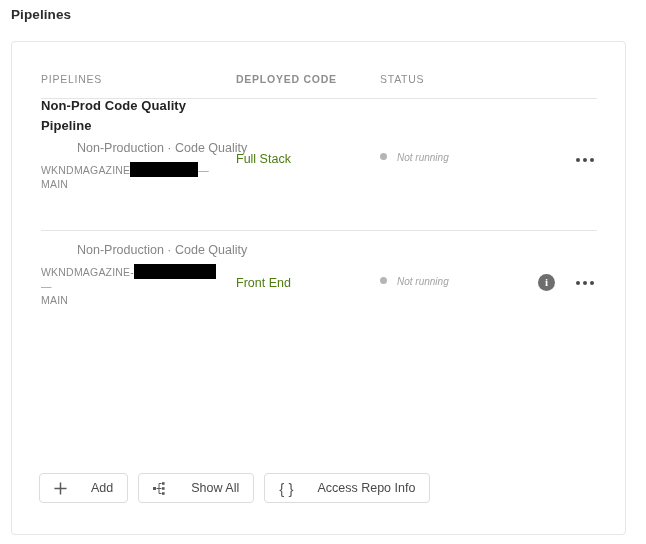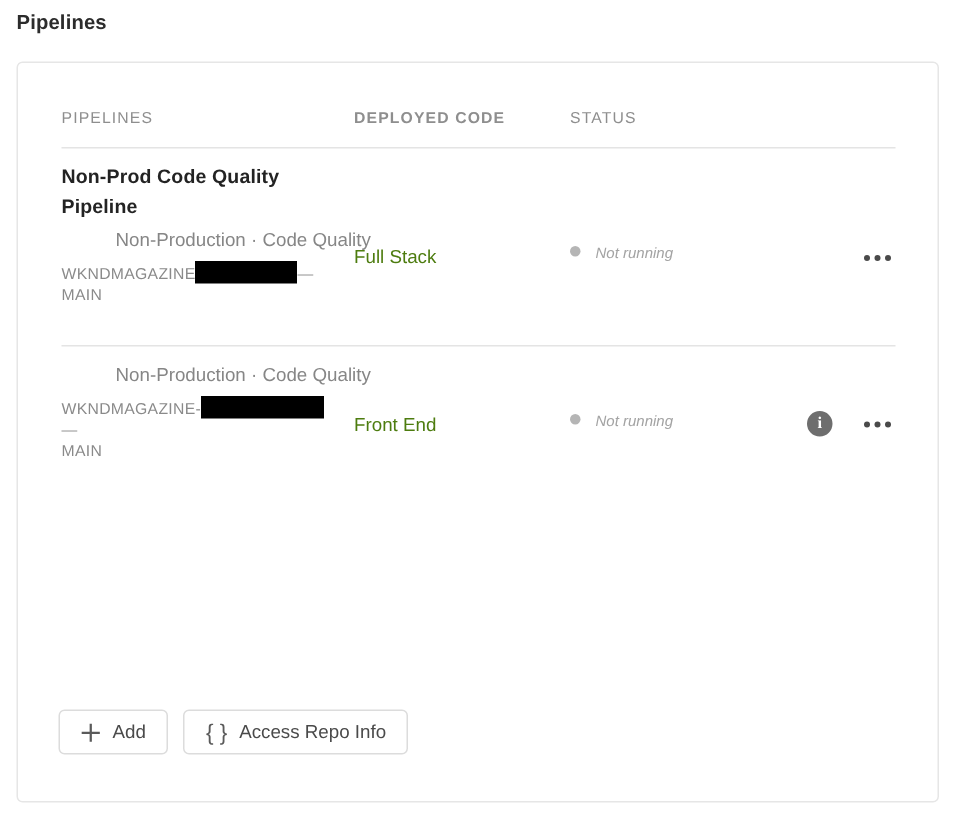--- a/index.html
+++ b/index.html
@@ -70,21 +70,21 @@
   }
   .divider.d-head { top: 56px; }
   .divider.d-row1 { top: 188px; }
 
   
   .row {
     position: absolute;
     left: 0;
     width: 100%;
   }
-  .row.r1 { top: 66px;  height: 122px; }
+  .row.r1 { top: 54px;  height: 122px; }
   .row.r2 { top: 196px; height: 122px; }
 
   .cell-name {
     position: absolute;
     left: 29px;
     top: 0;
     width: 180px;
   }
   .pl-name {
     font-size: 13px;
@@ -191,21 +191,21 @@
     gap: 10px;
     align-items: center;
   }
   .btn {
     height: 30px;
     border: 1px solid #dcdcdc;
     border-radius: 4px;
     background: #ffffff;
     display: inline-flex;
     align-items: center;
-    gap: 8px;
+    gap: 24px;
     padding: 0 14px;
     font-size: 12.5px;
     color: #4a4a4a;
     font-family: "Liberation Sans", sans-serif;
     cursor: pointer;
     white-space: nowrap;
   }
   .btn .glyph {
     display: inline-flex;
     align-items: center;
@@ -284,20 +284,32 @@
 
       <button class="btn">
         <span class="glyph">
           <svg width="13" height="13" viewBox="0 0 13 13" aria-hidden="true">
             <path d="M6.5 1.2 V11.8 M1.2 6.5 H11.8" stroke="#5a5a5a" stroke-width="1.5" stroke-linecap="square"></path>
           </svg>
         </span>
         <span>Add</span>
       </button>
 
+      <button class="btn">
+        <span class="glyph">
+          <svg width="14" height="13" viewBox="0 0 14 13" aria-hidden="true">
+            <rect x="0" y="5" width="3" height="3" fill="#5a5a5a"></rect>
+            <path d="M3.5 6.5 H6 M6 6.5 V1.5 H8.5 M6 6.5 V11.5 H8.5 M6 6.5 H8.5" stroke="#5a5a5a" stroke-width="1" fill="none"></path>
+            <rect x="9" y="0.2" width="2.6" height="2.6" fill="#5a5a5a"></rect>
+            <rect x="9" y="5.2" width="2.6" height="2.6" fill="#5a5a5a"></rect>
+            <rect x="9" y="10.2" width="2.6" height="2.6" fill="#5a5a5a"></rect>
+          </svg>
+        </span>
+        <span>Show All</span>
+      </button>
 
       <button class="btn">
         <span class="glyph brace">{&nbsp;}</span>
         <span>Access Repo Info</span>
       </button>
 
 
     </div>
 
   </div>

